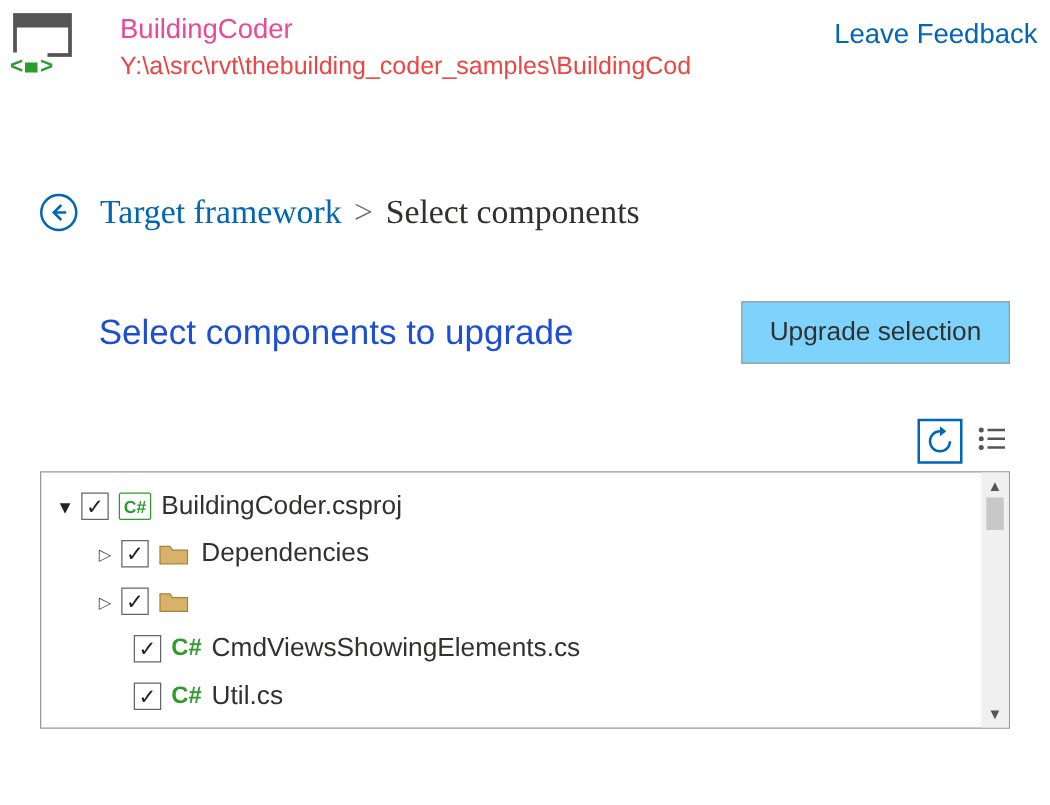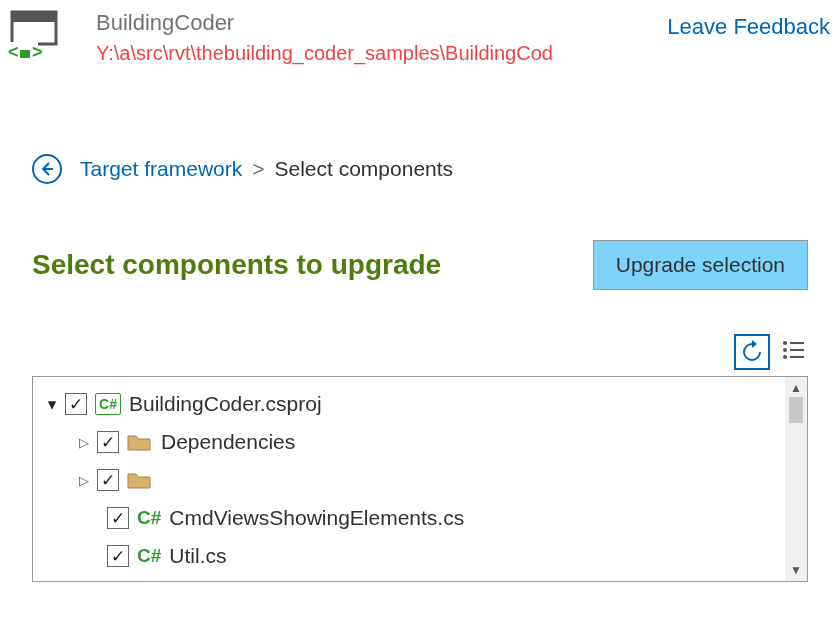--- a/index.html
+++ b/index.html
@@ -20,21 +20,21 @@
   }
   .proj-icon {
     width: 60px;
     height: 60px;
     flex-shrink: 0;
     margin-right: 30px;
     position: relative;
   }
   .proj-title {
     font-size: 22px;
-    color: #737373;
+    color: #ec4899;
     margin-top: 2px;
   }
   .proj-path {
     font-size: 20px;
     color: #ef4444;
     margin-top: 6px;
     white-space: nowrap;
     overflow: hidden;
   }
   .header-mid { flex: 1 1 auto; min-width: 0; }
@@ -42,21 +42,22 @@
     color: #0066b8;
     font-size: 22px;
     margin-left: 12px;
     margin-top: 6px;
     white-space: nowrap;
   }
   .breadcrumb {
     display: flex;
     align-items: center;
     margin: 86px 0 0 32px;
-    font-size: 21px;
+    font-size: 27px;
+    font-family: Liberation Serif, serif;
   }
   .back-circle {
     width: 30px; height: 30px;
     border: 2px solid #0066b8;
     border-radius: 50%;
     display: inline-flex;
     align-items: center;
     justify-content: center;
     margin-right: 18px;
   }
@@ -64,22 +65,23 @@
   .bc-sep { color: #6e6e6e; margin: 0 10px; }
   .bc-current { color: #323130; }
   .heading-row {
     display: flex;
     align-items: center;
     justify-content: space-between;
     margin: 56px 32px 0 32px;
   }
   .heading {
     font-size: 28px;
-    color: #4d7c0f;
-    font-weight: 700;
+    color: #1d4ed8;
+    font-weight: 400;
+    margin-left: 47px;
   }
   .upgrade-btn {
     border: 1px solid #999;
     background: #7dd3fc;
     font-size: 21px;
     padding: 12px 22px;
     color: #323130;
   }
   .toolbar {
     display: flex;

